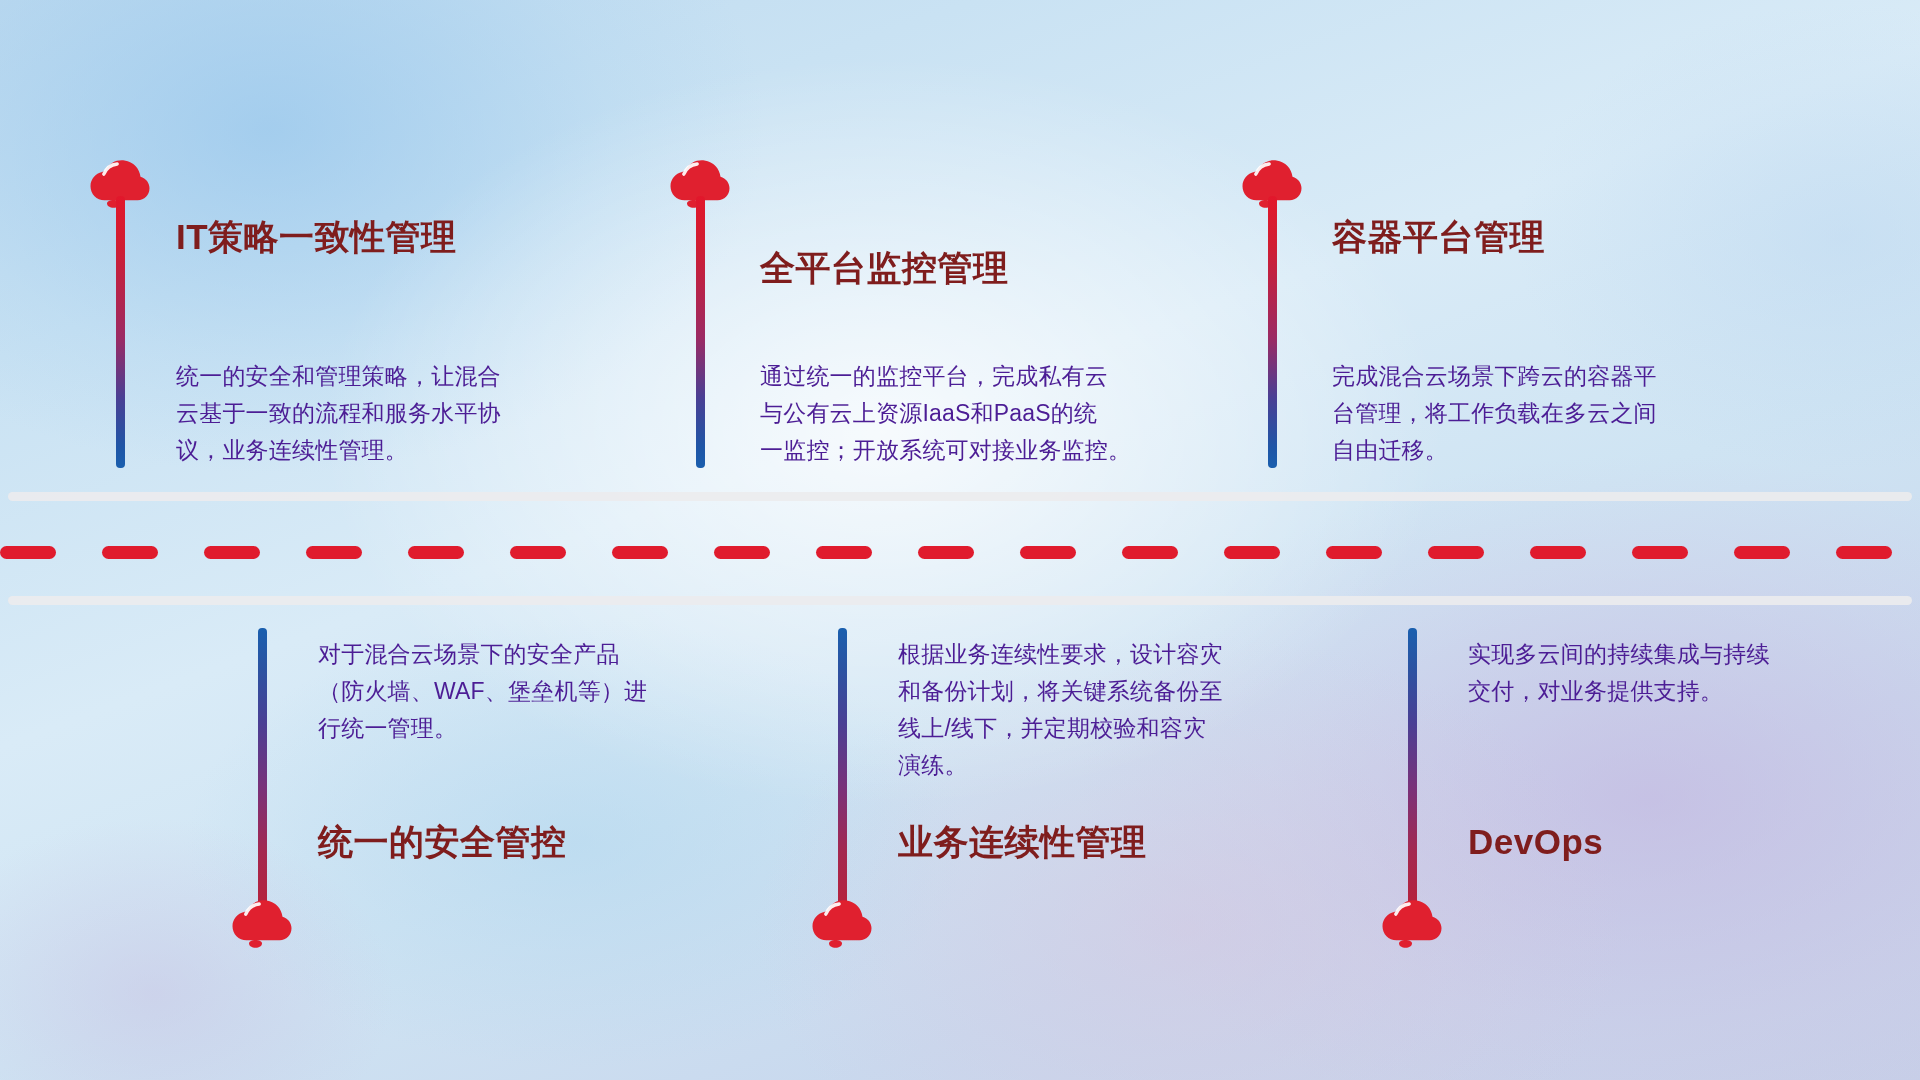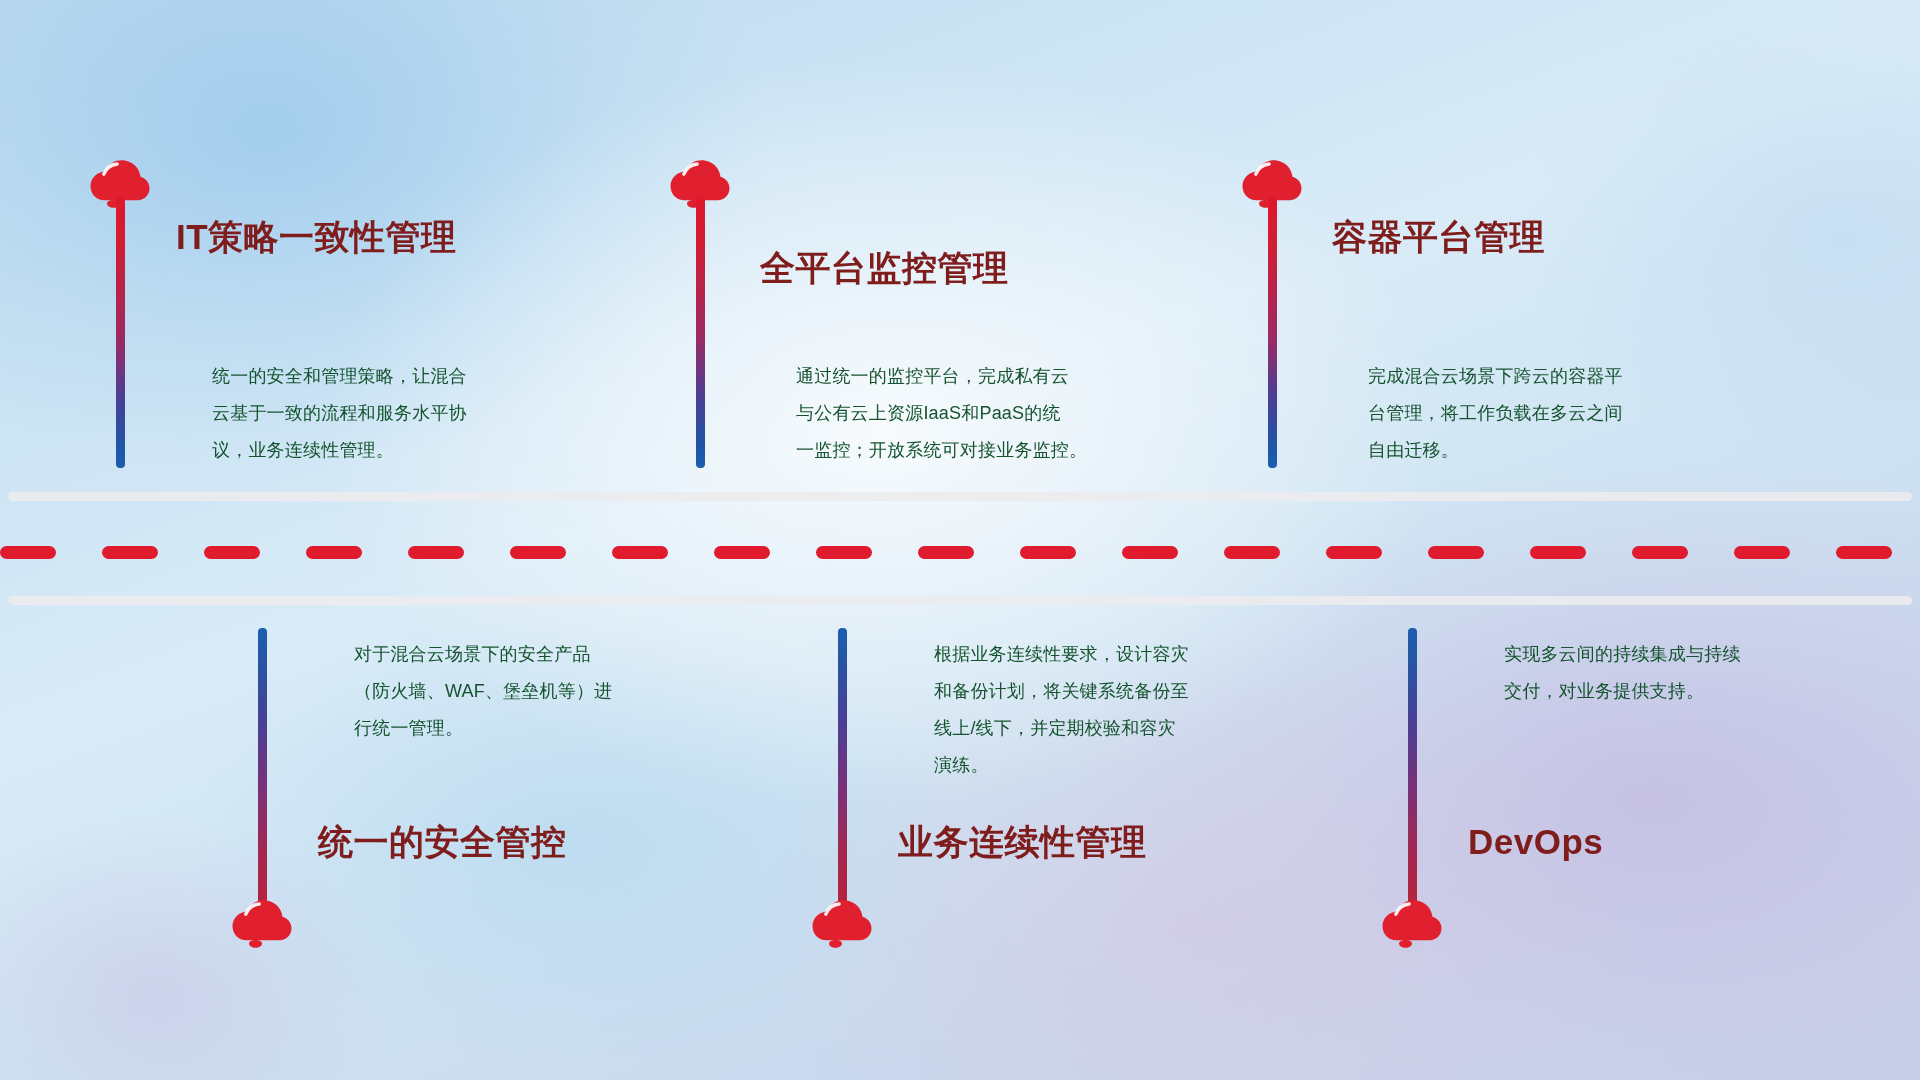--- a/index.html
+++ b/index.html
@@ -54,25 +54,24 @@
     position:absolute;
     font-size:35px;
     font-weight:700;
     color:#7f1d1d;
     letter-spacing:.5px;
     white-space:nowrap;
     line-height:1.1;
   }
   .desc {
     position:absolute;
-    font-size:18px;
+    font-size:23px;
     line-height:37px;
-    color:#14532d;
+    color:#4c1d95;
     letter-spacing:.2px;
-    margin-left:36px;
   }
 
   
   .rule {
     position:absolute;
     left:8px; right:8px;
     height:9px;
     border-radius:5px;
     background:rgba(236,236,238,.92);
   }

